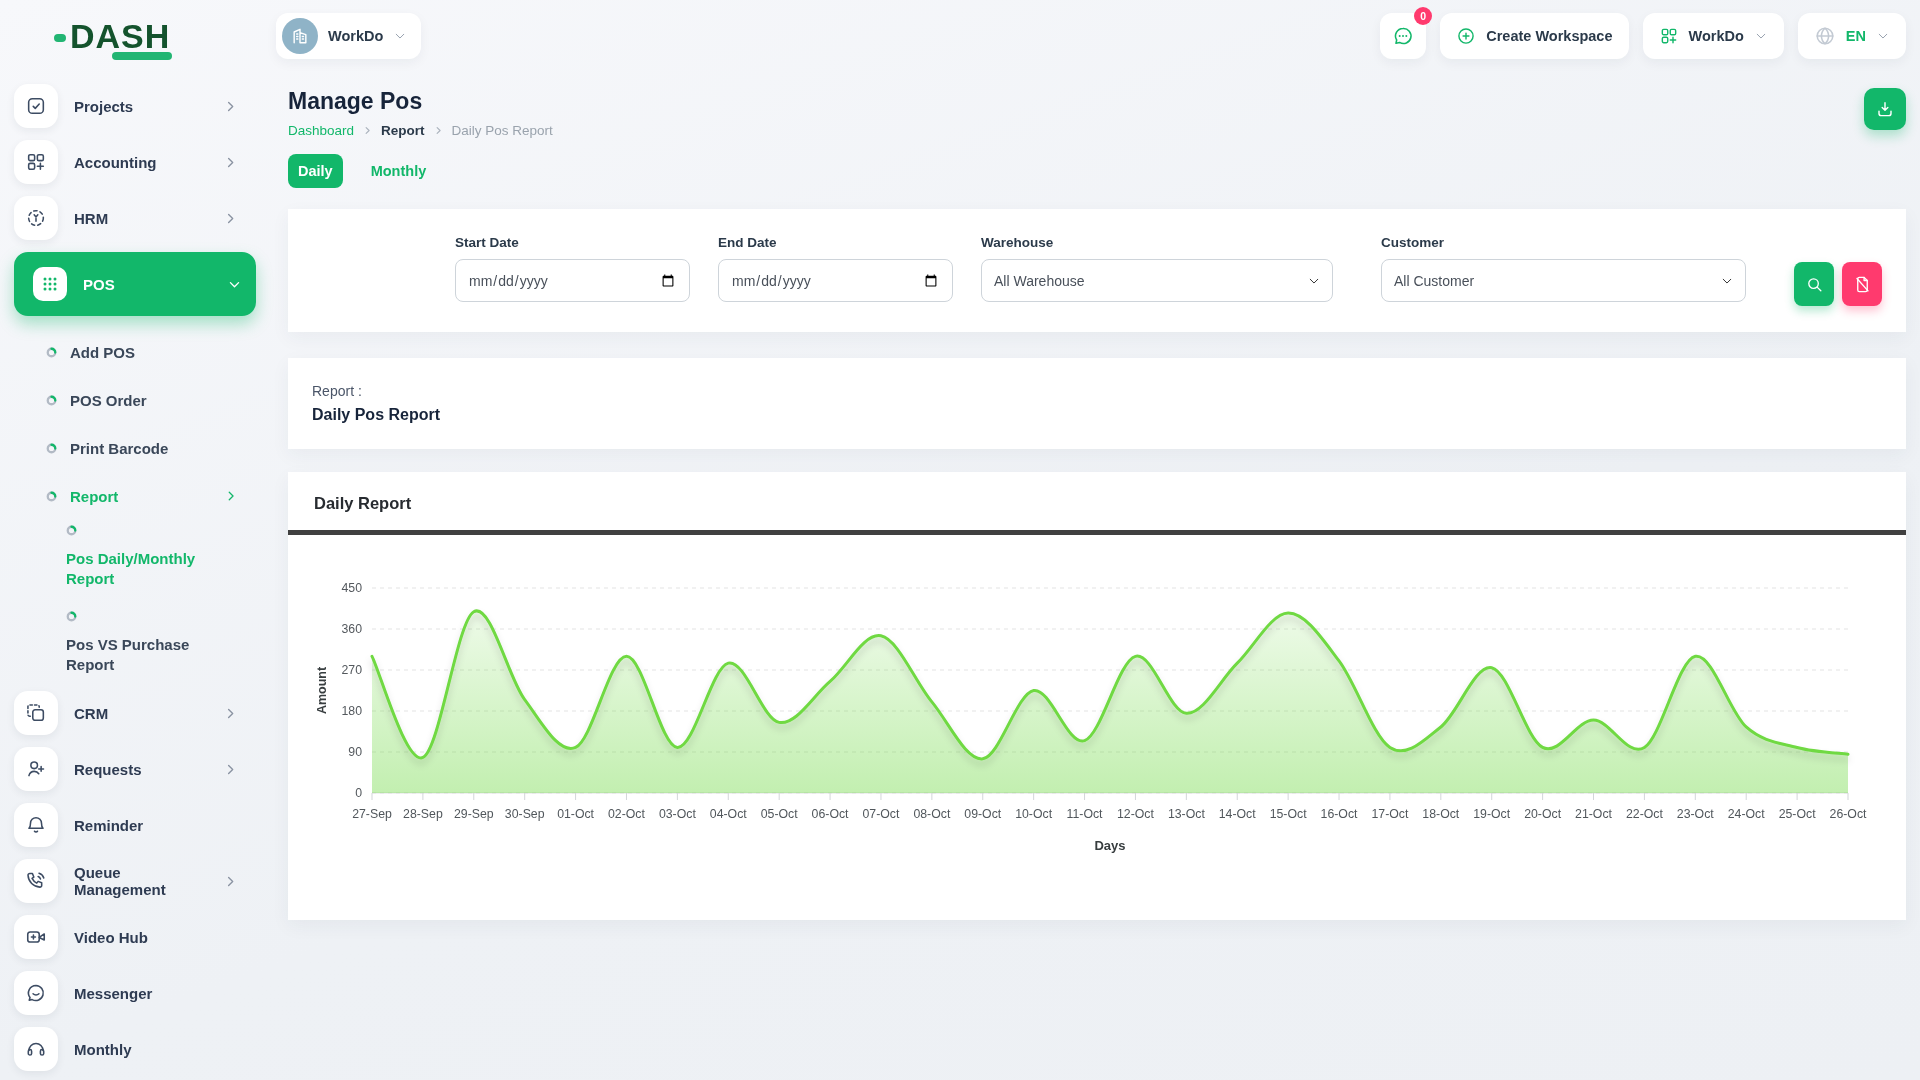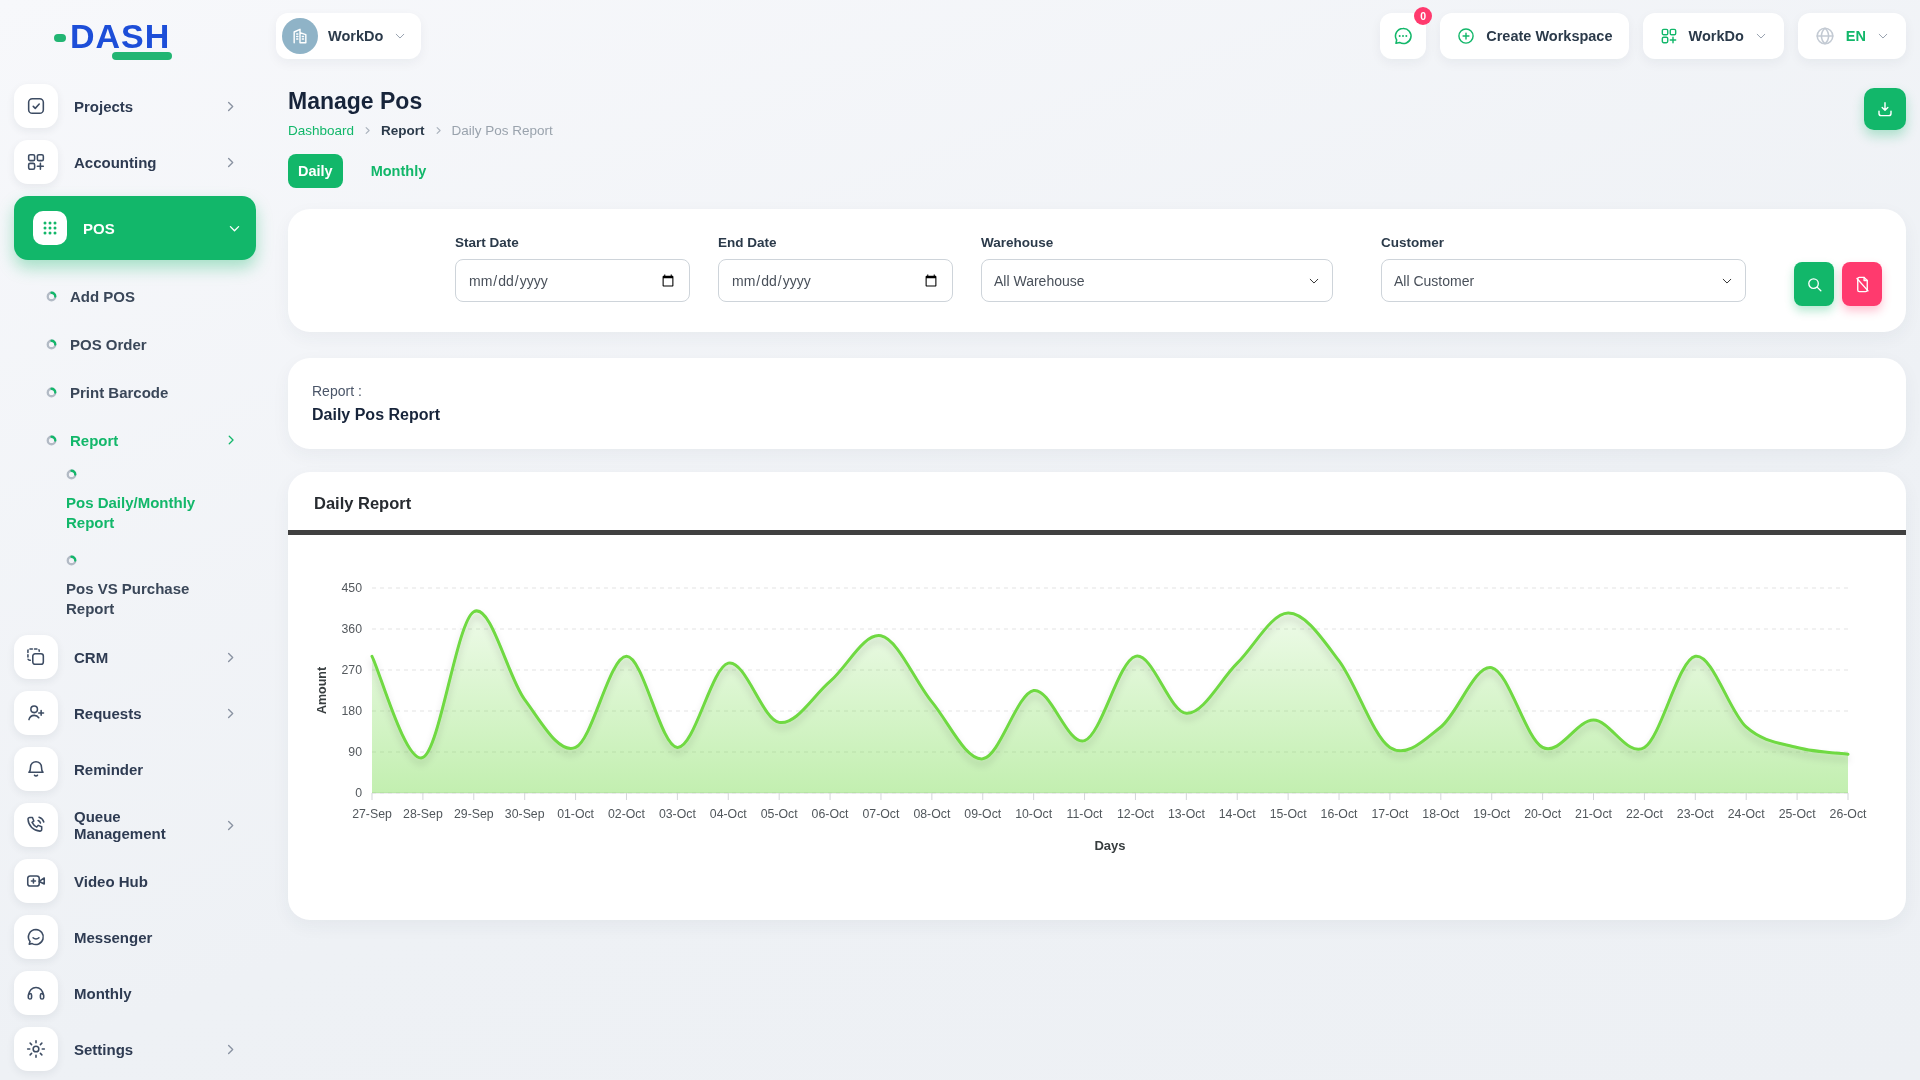--- a/index.html
+++ b/index.html
@@ -9,21 +9,21 @@
     background:linear-gradient(160deg,#f7f8fb 0%,#eef1f5 60%,#edf0f4 100%);
     color:#2b3a4a;
   }
   svg { display:block; }
   button { font-family:inherit; border:none; background:none; cursor:pointer; }
 
   
   .topbar { display:flex; align-items:center; height:72px; padding:0 14px 0 0; }
   .logo { width:270px; padding-left:54px; display:flex; align-items:center; position:relative; cursor:pointer; }
   .logo-dot { width:12px; height:8px; border-radius:4px; background:#22b573; margin-right:4px; margin-top:4px; }
-  .logo-text { font-size:34px; font-weight:800; letter-spacing:1px; color:#1d4ed8; line-height:1; }
+  .logo-text { font-size:34px; font-weight:800; letter-spacing:1px; color:#14532d; line-height:1; }
   .logo-bar { position:absolute; left:112px; top:33px; width:60px; height:8px; border-radius:4px; background:#22b573; }
   .pill { background:#fff; border-radius:12px; height:46px; display:flex; align-items:center; gap:10px;
           padding:0 16px; box-shadow:0 4px 12px rgba(25,39,62,.05); font-size:14.5px; font-weight:700; color:#2b3a4a; }
   .workspace-pill { margin-left:6px; padding:0 14px 0 6px; }
   .avatar { width:36px; height:36px; border-radius:50%; background:#8fb3c7; display:flex; align-items:center; justify-content:center; color:#fff; }
   .topbar-right { margin-left:auto; display:flex; align-items:center; gap:14px; }
   .icon-pill { padding:0 12px; position:relative; }
   .badge { position:absolute; top:-6px; right:-6px; min-width:18px; height:18px; border-radius:9px; background:#ff3a6e;
            color:#fff; font-size:10.5px; font-weight:700; display:flex; align-items:center; justify-content:center; padding:0 5px; }
   .ic { display:flex; align-items:center; justify-content:center; }
@@ -62,21 +62,21 @@
   .bc-link { color:#12b76a; cursor:pointer; }
   .bc-normal { color:#2b3a4a; font-weight:600; }
   .bc-muted { color:#9aa3ad; }
   .bc-sep { color:#aab2bc; display:flex; }
   .dl-btn { margin-left:auto; width:42px; height:42px; border-radius:10px; background:#12b76a; color:#fff;
             display:flex; align-items:center; justify-content:center; box-shadow:0 6px 12px rgba(18,183,106,.3); }
   .tabs { display:flex; align-items:center; gap:10px; margin-top:16px; }
   .tab-daily { background:#12b76a; color:#fff; font-size:14.5px; font-weight:600; padding:9px 10px; border-radius:8px; }
   .tab-monthly { color:#12b76a; font-size:14.5px; font-weight:600; padding:9px 18px; border-radius:8px; }
 
-  .card { background:#fff; border-radius:22px; box-shadow:0 6px 18px rgba(35,55,85,.05); }
+  .card { background:#fff; border-radius:0; box-shadow:0 6px 18px rgba(35,55,85,.05); }
 
   
   .filter-card { margin-top:21px; padding:26px 24px; display:flex; align-items:flex-start; }
   .f-spacer { width:143px; flex:0 0 143px; }
   .f-group { display:flex; flex-direction:column; }
   .f-label { font-size:13.5px; font-weight:600; color:#2b3a4a; margin-bottom:9px; }
   .f-input, .f-select { height:43px; border:1px solid #ced4da; border-radius:8px; background:#fff;
             font-family:inherit; font-size:14px; color:#49505a; padding:0 12px; width:100%; outline:none; }
   .w-date { width:235px; margin-right:28px; }
   .w-ware { width:352px; margin-right:48px; }
@@ -208,20 +208,34 @@
         <div class="side-item">
           <span class="icon-box">
             <svg width="22" height="22" viewBox="0 0 24 24" fill="none" stroke="currentColor" stroke-width="1.7" stroke-linecap="round" stroke-linejoin="round">
               <rect x="4" y="4" width="6.5" height="6.5" rx="1.6"></rect>
               <rect x="13.5" y="4" width="6.5" height="6.5" rx="1.6"></rect>
               <rect x="4" y="13.5" width="6.5" height="6.5" rx="1.6"></rect>
               <path d="M16.8 13.4v6.6M13.5 16.7H20"></path>
             </svg>
           </span>
           <span class="side-label">Accounting</span>
+          <span class="side-chev">
+            <svg width="15" height="15" viewBox="0 0 24 24" fill="none" stroke="currentColor" stroke-width="2.2" stroke-linecap="round" stroke-linejoin="round">
+              <path d="M9 5.5l6.5 6.5L9 18.5"></path>
+            </svg>
+          </span>
+        </div>
+        <div class="side-item">
+          <span class="icon-box">
+            <svg width="22" height="22" viewBox="0 0 24 24" fill="none" stroke="currentColor" stroke-width="1.7" stroke-linecap="round" stroke-linejoin="round">
+              <circle cx="12" cy="12" r="8" stroke-dasharray="3.6 3.4"></circle>
+              <path d="M12 12.5v3M10 8.5l2 2.3 2-2.3"></path>
+            </svg>
+          </span>
+          <span class="side-label">HRM</span>
           <span class="side-chev">
             <svg width="15" height="15" viewBox="0 0 24 24" fill="none" stroke="currentColor" stroke-width="2.2" stroke-linecap="round" stroke-linejoin="round">
               <path d="M9 5.5l6.5 6.5L9 18.5"></path>
             </svg>
           </span>
         </div>
         <div class="side-item active">
           <span class="icon-box">
             <svg width="20" height="20" viewBox="0 0 24 24" fill="none" stroke="currentColor" stroke-width="1.7" stroke-linecap="round" stroke-linejoin="round">
               <g fill="currentColor" stroke="none">

